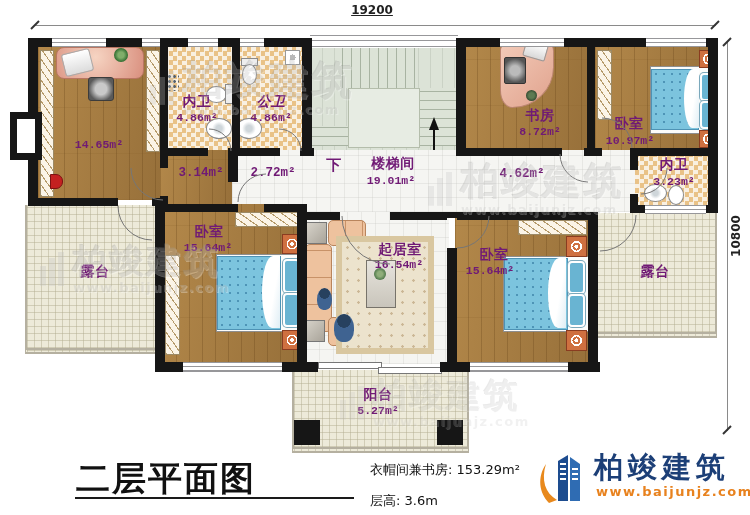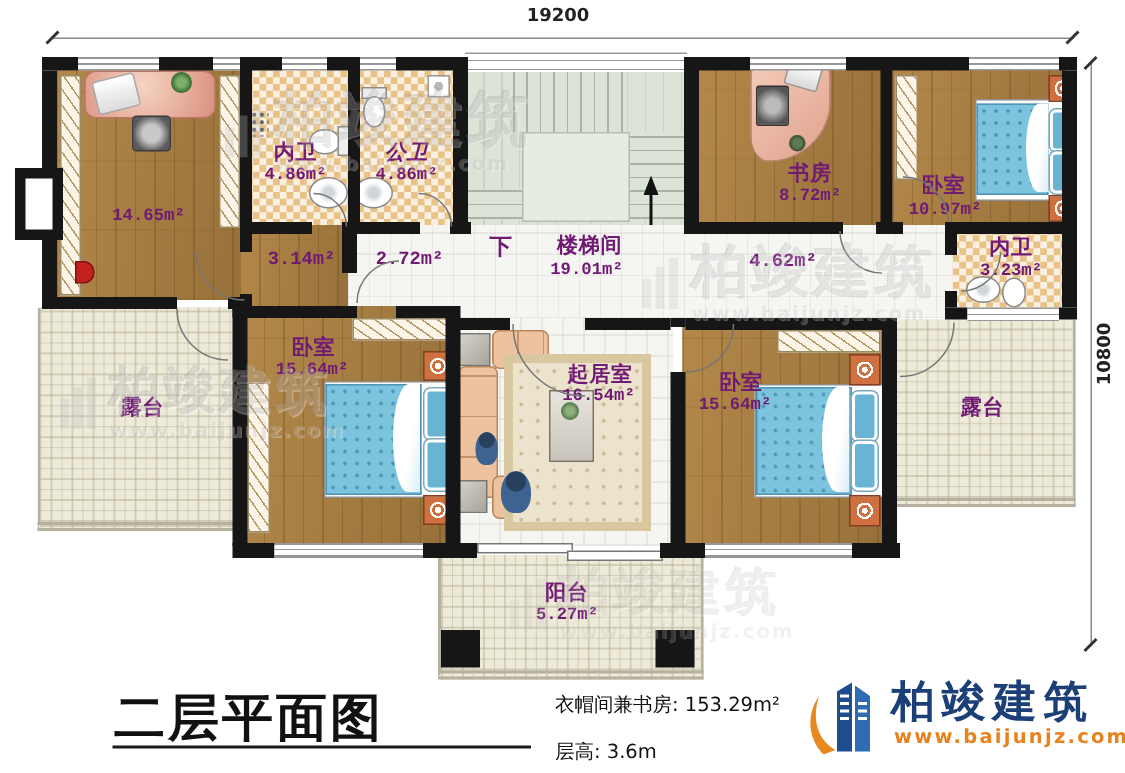--- a/index.html
+++ b/index.html
@@ -312,21 +312,21 @@
   </div>
   <div class="wm z5" style="left:340px;top:378px;opacity:.20;">
     <span class="wm-glyph"></span>
     <span class="wm-body">
         <span class="wm-txt" style="font-size:34px;">柏竣建筑</span>
     <span class="wm-url">www.baijunjz.com</span>
       </span>
   </div>
 
   <div class="dimline" style="left:35px;top:25px;width:681px;height:1px;"></div>
-  <div class="dimtxt" style="left:372px;top:10px;">19200</div>
+  <div class="dimtxt" style="left:372px;top:10px;text-decoration:underline;">19200</div>
   <div class="dimline" style="left:727px;top:42px;width:1px;height:389px;"></div>
   <div class="dimtxt vert" style="left:736px;top:236px;">10800</div>
 </div>
 
 <div class="abs" style="left:0;top:440px;width:750px;height:75px;padding-left:31px;">
   <div class="f-title" style="left:76px;top:16px;">二层平面图</div>
   <div class="f-rule" style="left:75px;top:57px;width:279px;height:2px;"></div>
   <div class="f-stat" style="left:370px;top:21px;">衣帽间兼书房: 153.29m²</div>
   <div class="f-stat" style="left:370px;top:52px;">层高: 3.6m</div>
   <div class="abs" style="left:536px;top:7px;">

